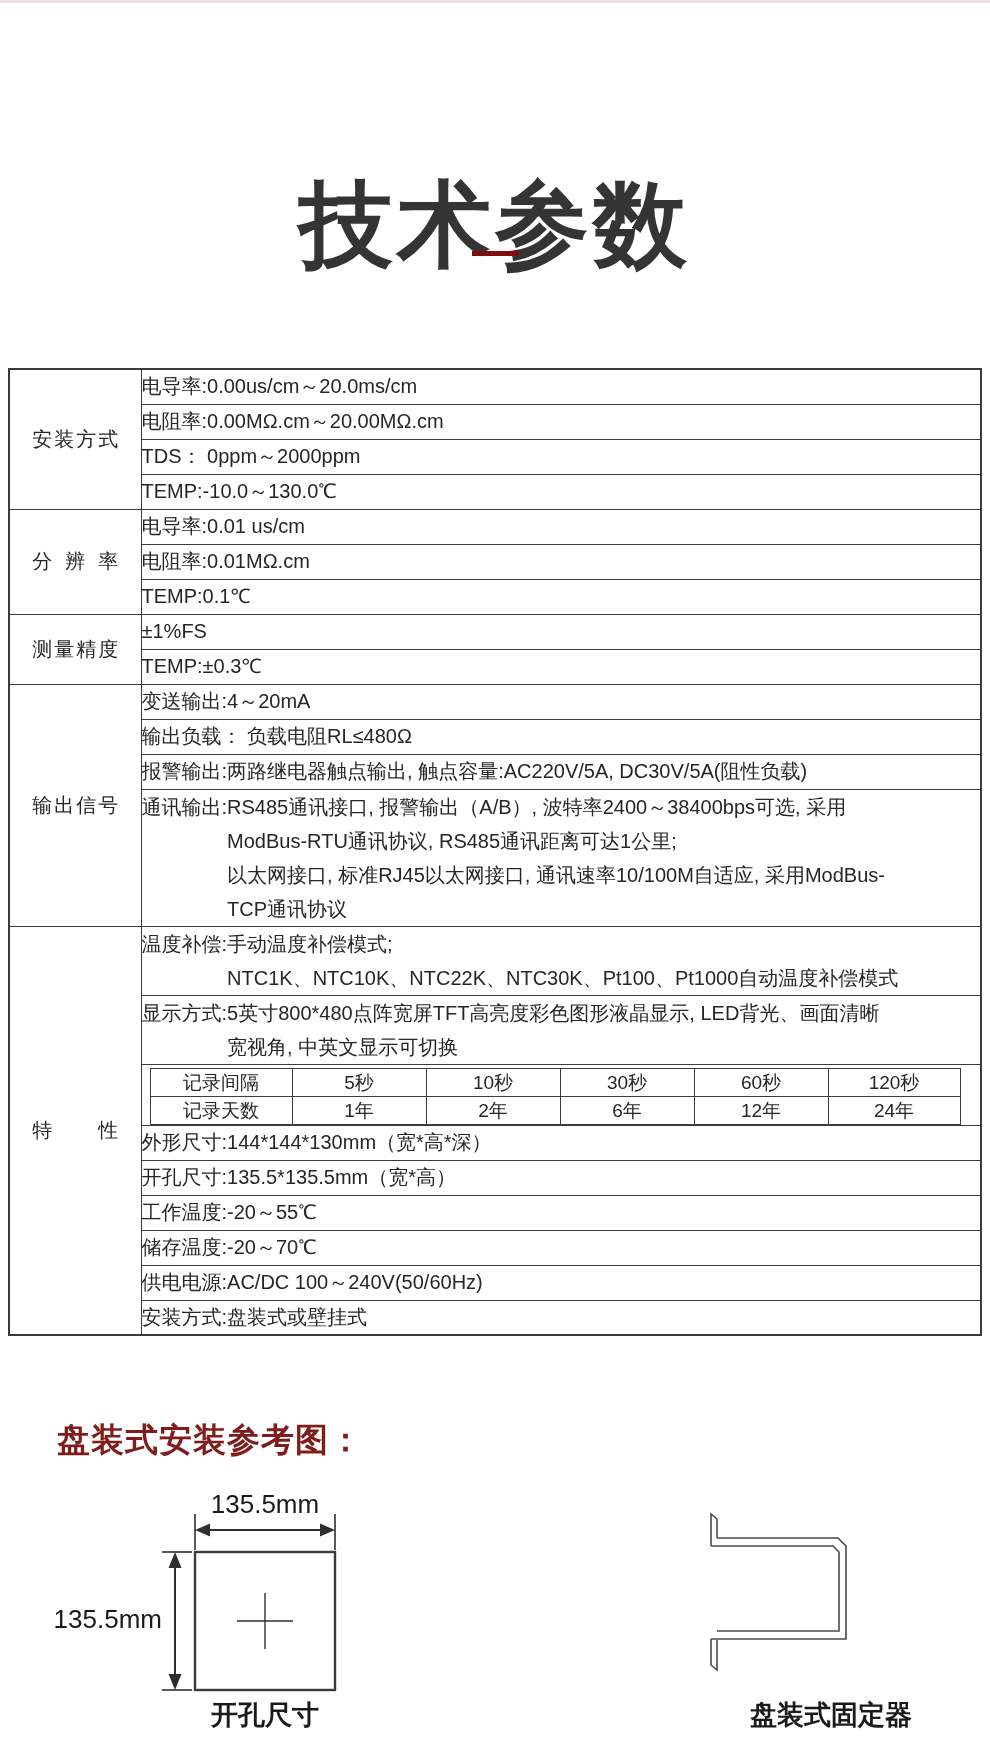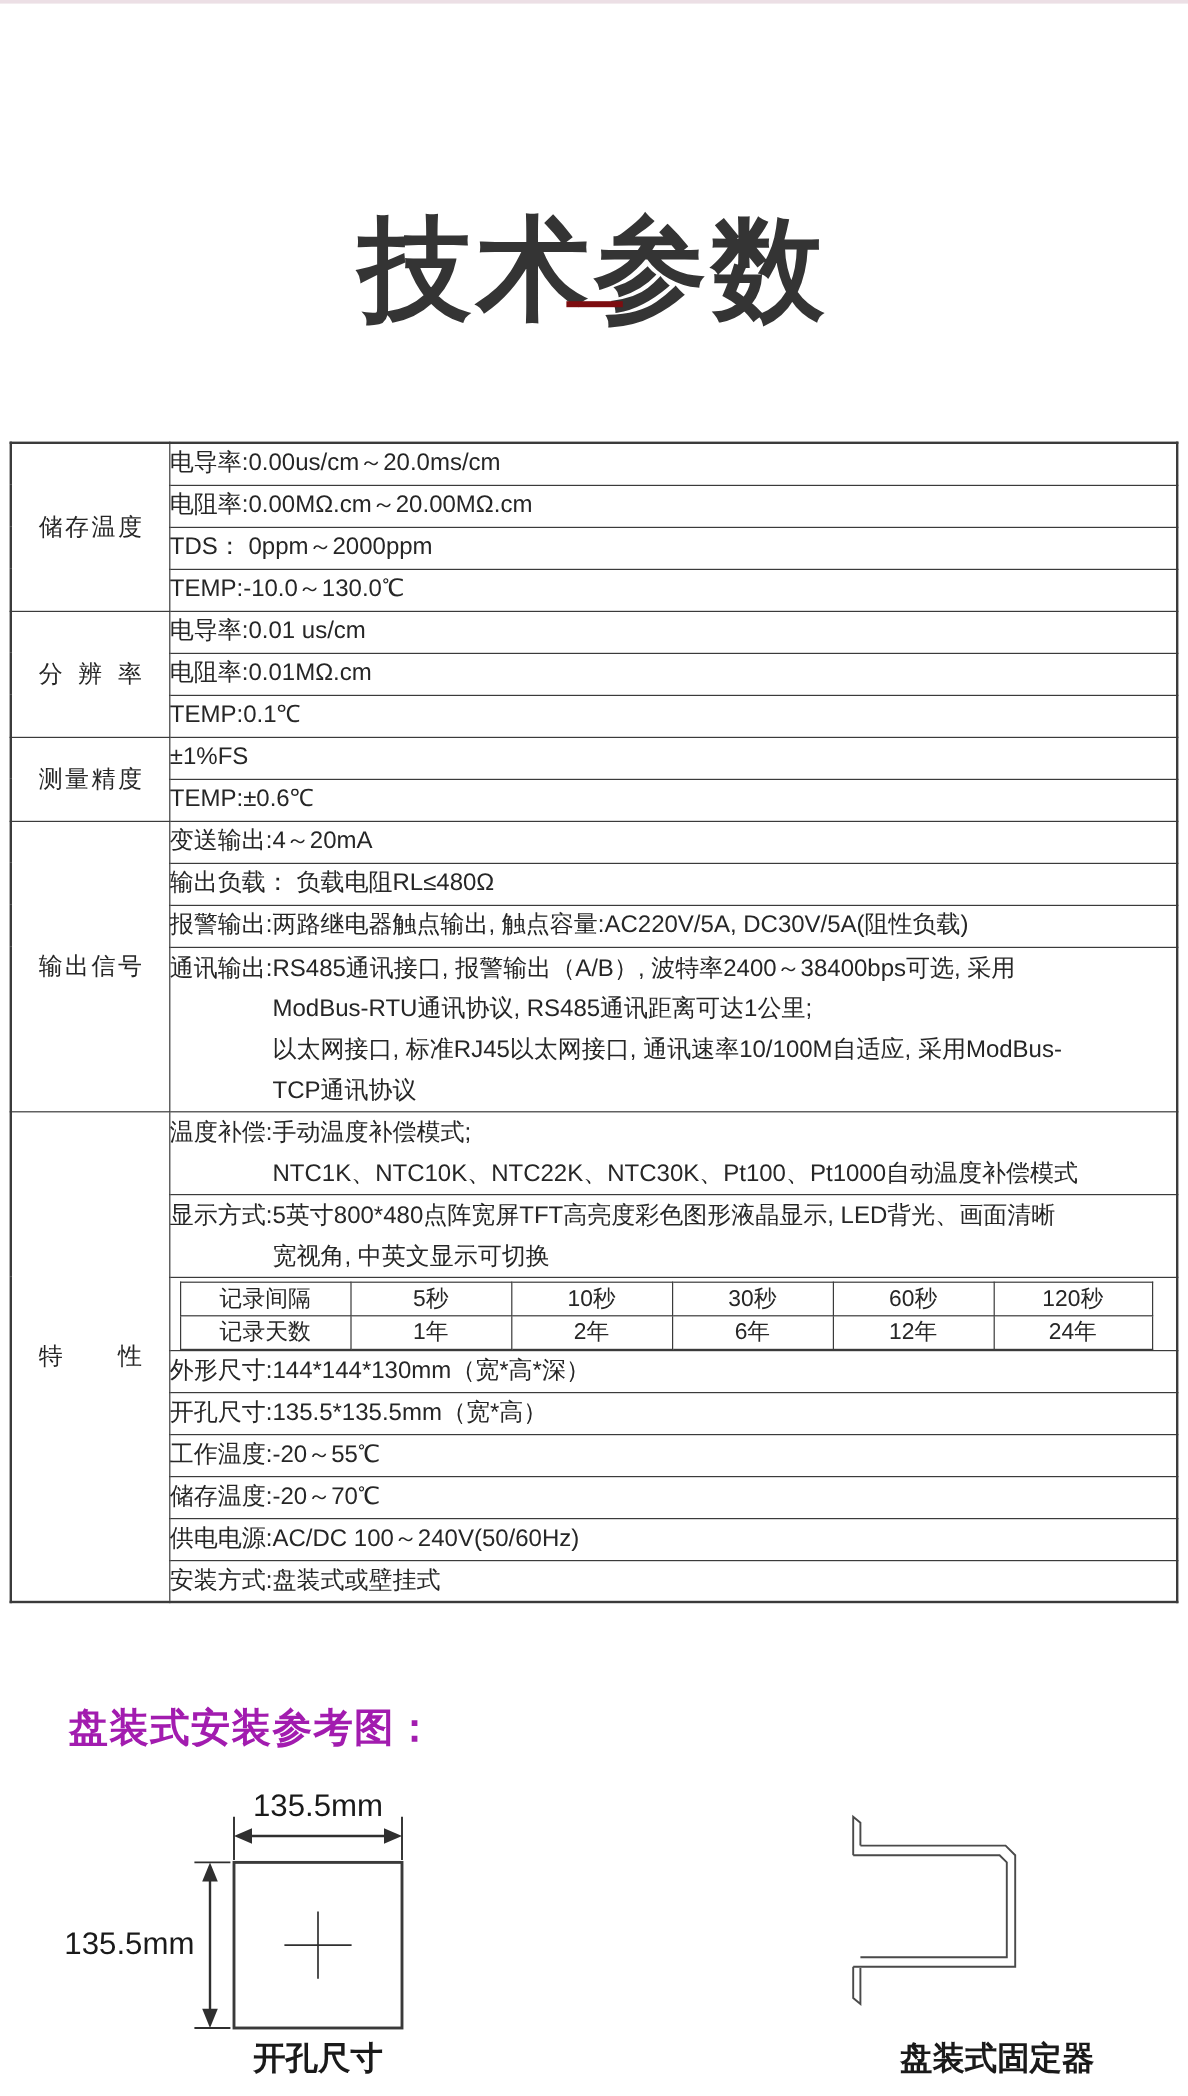--- a/index.html
+++ b/index.html
@@ -37,21 +37,21 @@
   .rec-intro { line-height:35px; white-space:nowrap; }
   table.rec { border-collapse:collapse; table-layout:fixed; width:810px; margin:3px 0 0 8px; border:1.5px solid #3b3b3b; }
   table.rec td {
     border:1.5px solid #3b3b3b; height:27px; line-height:27px;
     text-align:center; font-size:19px; padding:0;
   }
 
   
   .sec-heading {
     position:absolute; left:57px; top:1418px;
-    font-size:33px; font-weight:700; letter-spacing:1px; color:#a21caf;
+    font-size:33px; font-weight:700; letter-spacing:1px; color:#7f1d1d;
   }
   .dim-label { position:absolute; font-size:26px; font-weight:400; color:#1a1a1a; }
   .dim-top  { left:195px; top:1489px; width:140px; text-align:center; }
   .dim-left { left:26px;  top:1604px; width:136px; text-align:right; }
   .caption  { position:absolute; top:1697px; font-size:27px; font-weight:700; color:#1a1a1a; }
   .cap-cutout { left:180px; width:170px; text-align:center; }
   .cap-fixer  { left:695px; width:176px; text-align:center;margin-left:48px; }
   .svgbox { position:absolute; }
   .svg-cutout { left:30px; top:1485px; }
   .svg-fixer  { left:700px; top:1502px; }
@@ -66,21 +66,21 @@
 
 <div class="spec-wrap">
   <table class="spec">
     <colgroup>
         <col style="width:132px">
         <col>
       </colgroup>
     <tbody>
 
       <tr>
-        <td class="cat" rowspan="4"><span class="catlbl">储存温度</span></td>
+        <td class="cat" rowspan="4"><span class="catlbl">安装方式</span></td>
         <td class="val">电导率:0.00us/cm～20.0ms/cm</td>
       </tr>
       <tr>
           <td class="val">电阻率:0.00MΩ.cm～20.00MΩ.cm</td>
         </tr>
       <tr>
           <td class="val">TDS： 0ppm～2000ppm</td>
         </tr>
       <tr>
           <td class="val">TEMP:-10.0～130.0℃</td>
@@ -95,21 +95,21 @@
         </tr>
       <tr>
           <td class="val">TEMP:0.1℃</td>
         </tr>
 
       <tr>
         <td class="cat" rowspan="2"><span class="catlbl">测量精度</span></td>
         <td class="val">±1%FS</td>
       </tr>
       <tr>
-          <td class="val">TEMP:±0.6℃</td>
+          <td class="val">TEMP:±0.3℃</td>
         </tr>
 
       <tr>
         <td class="cat" rowspan="4"><span class="catlbl">输出信号</span></td>
         <td class="val">变送输出:4～20mA</td>
       </tr>
       <tr>
           <td class="val">输出负载： 负载电阻RL≤480Ω</td>
         </tr>
       <tr>

